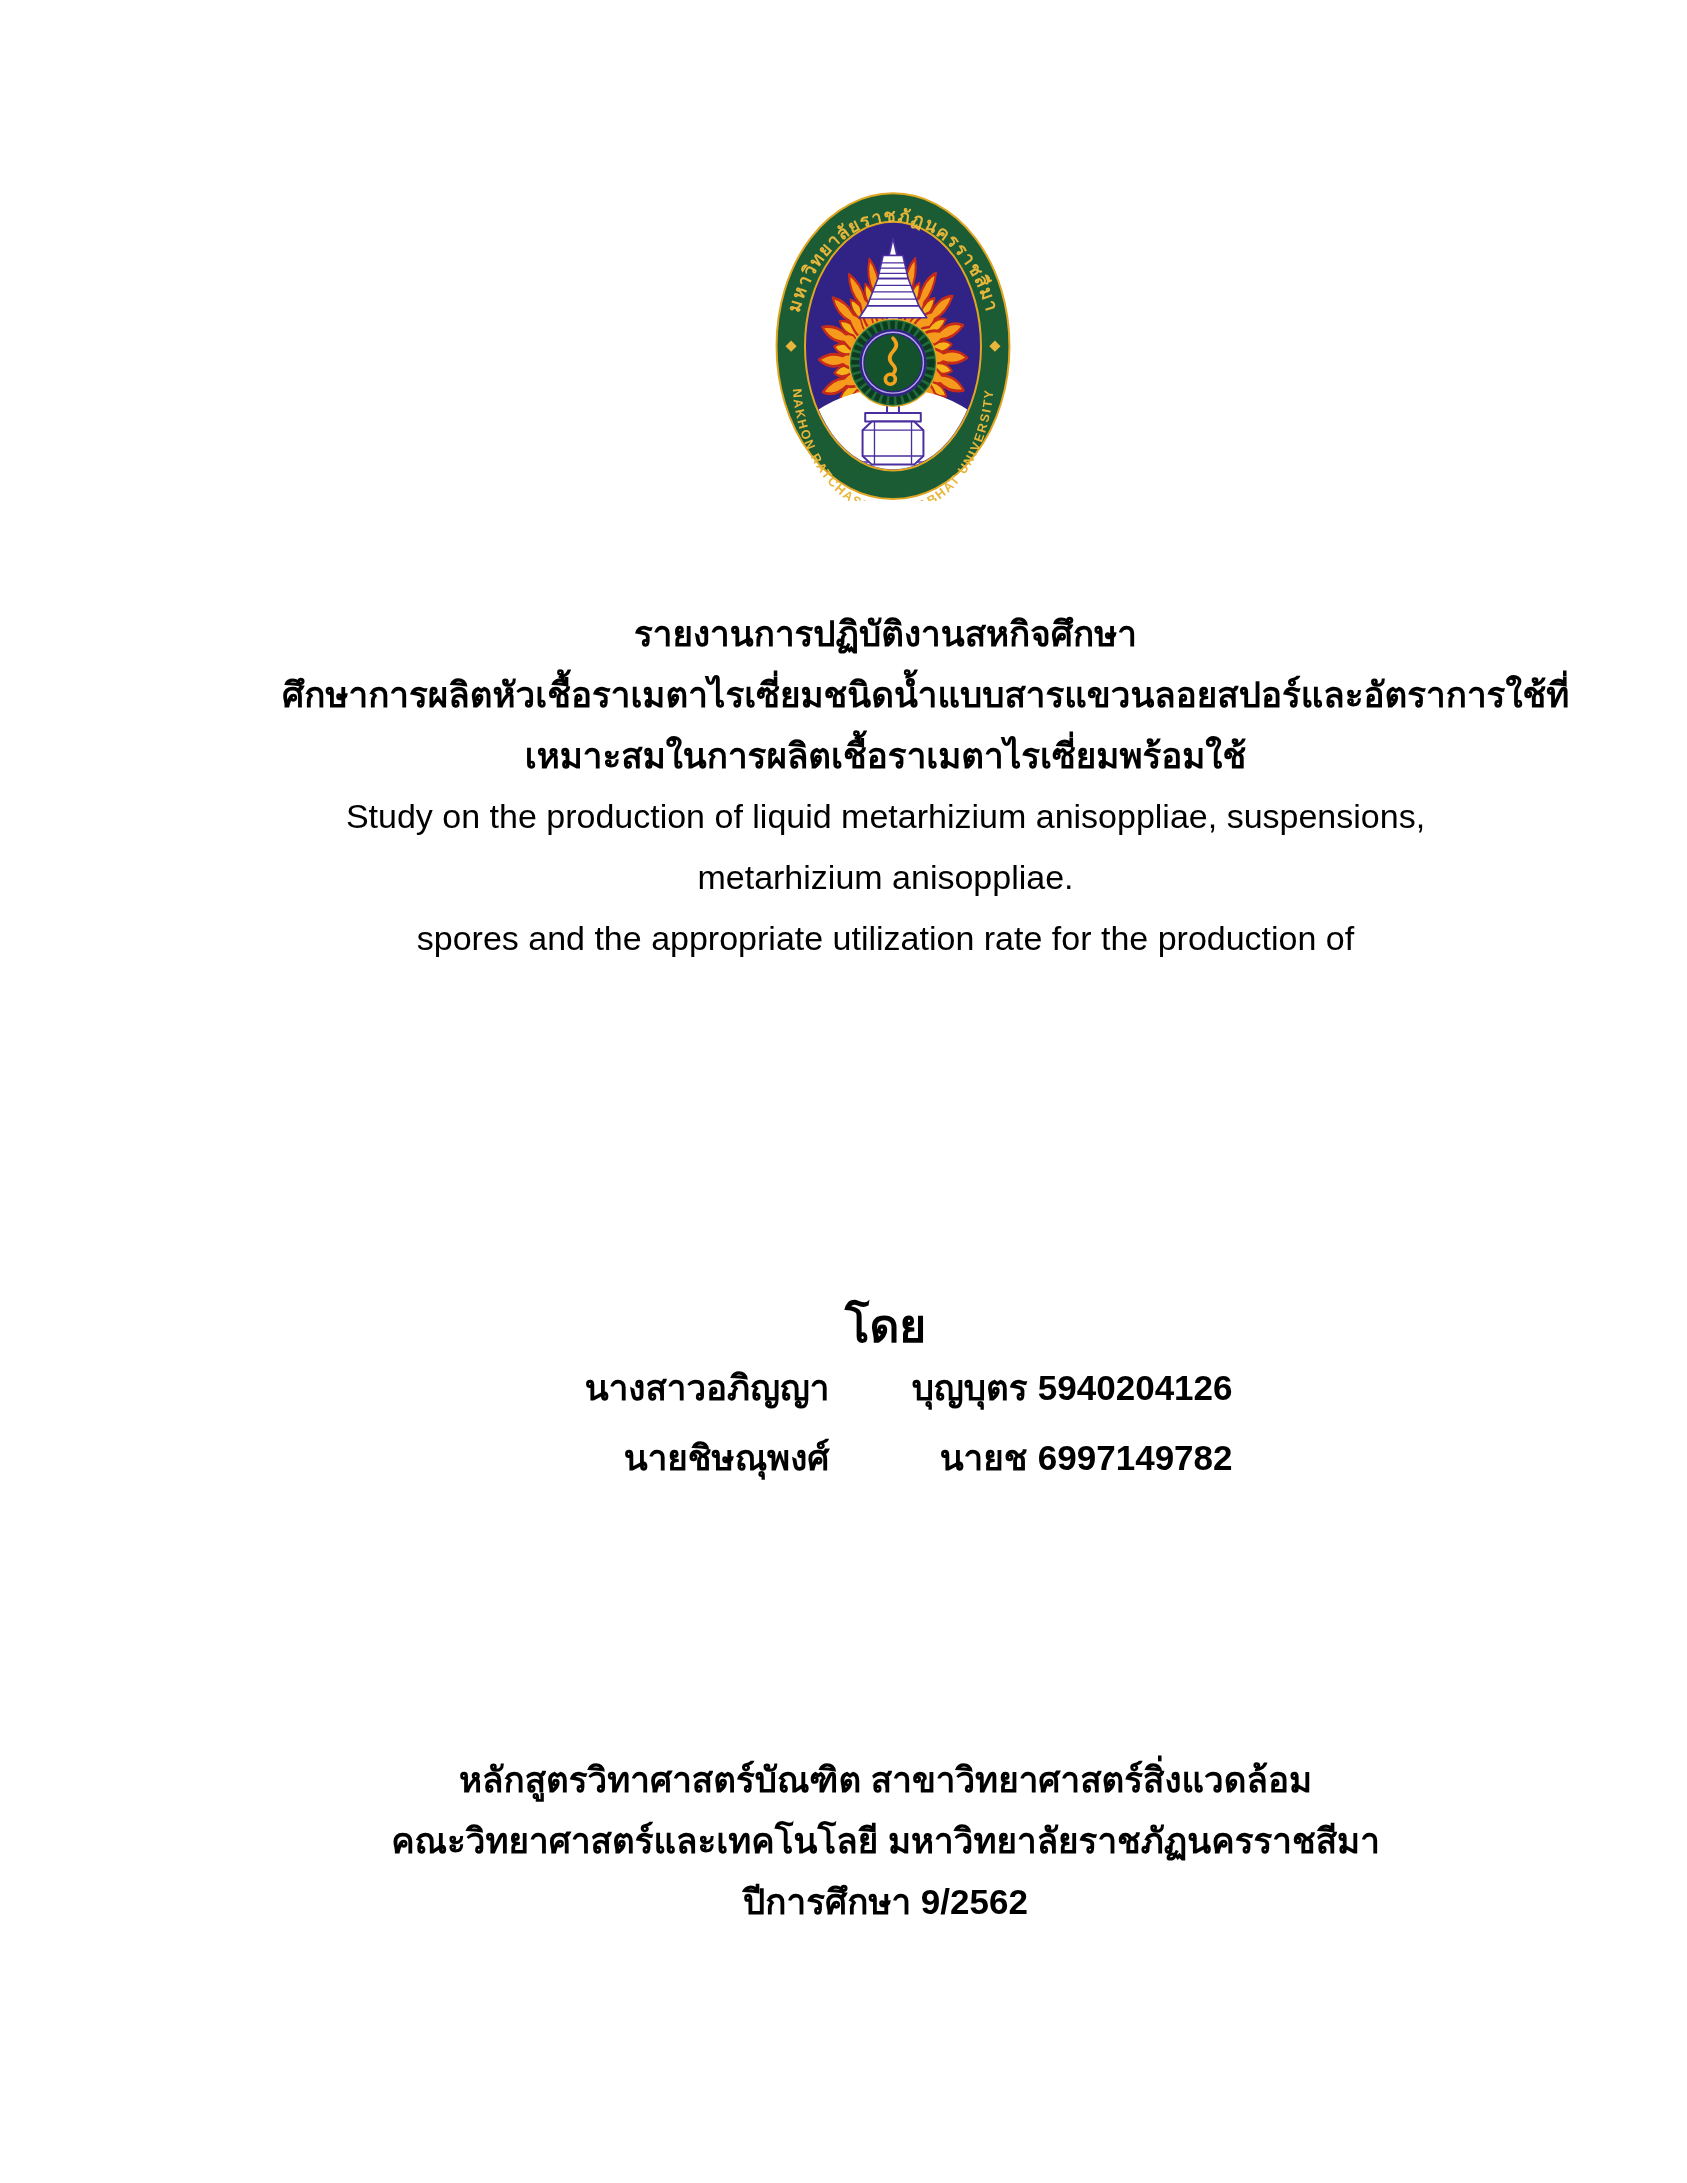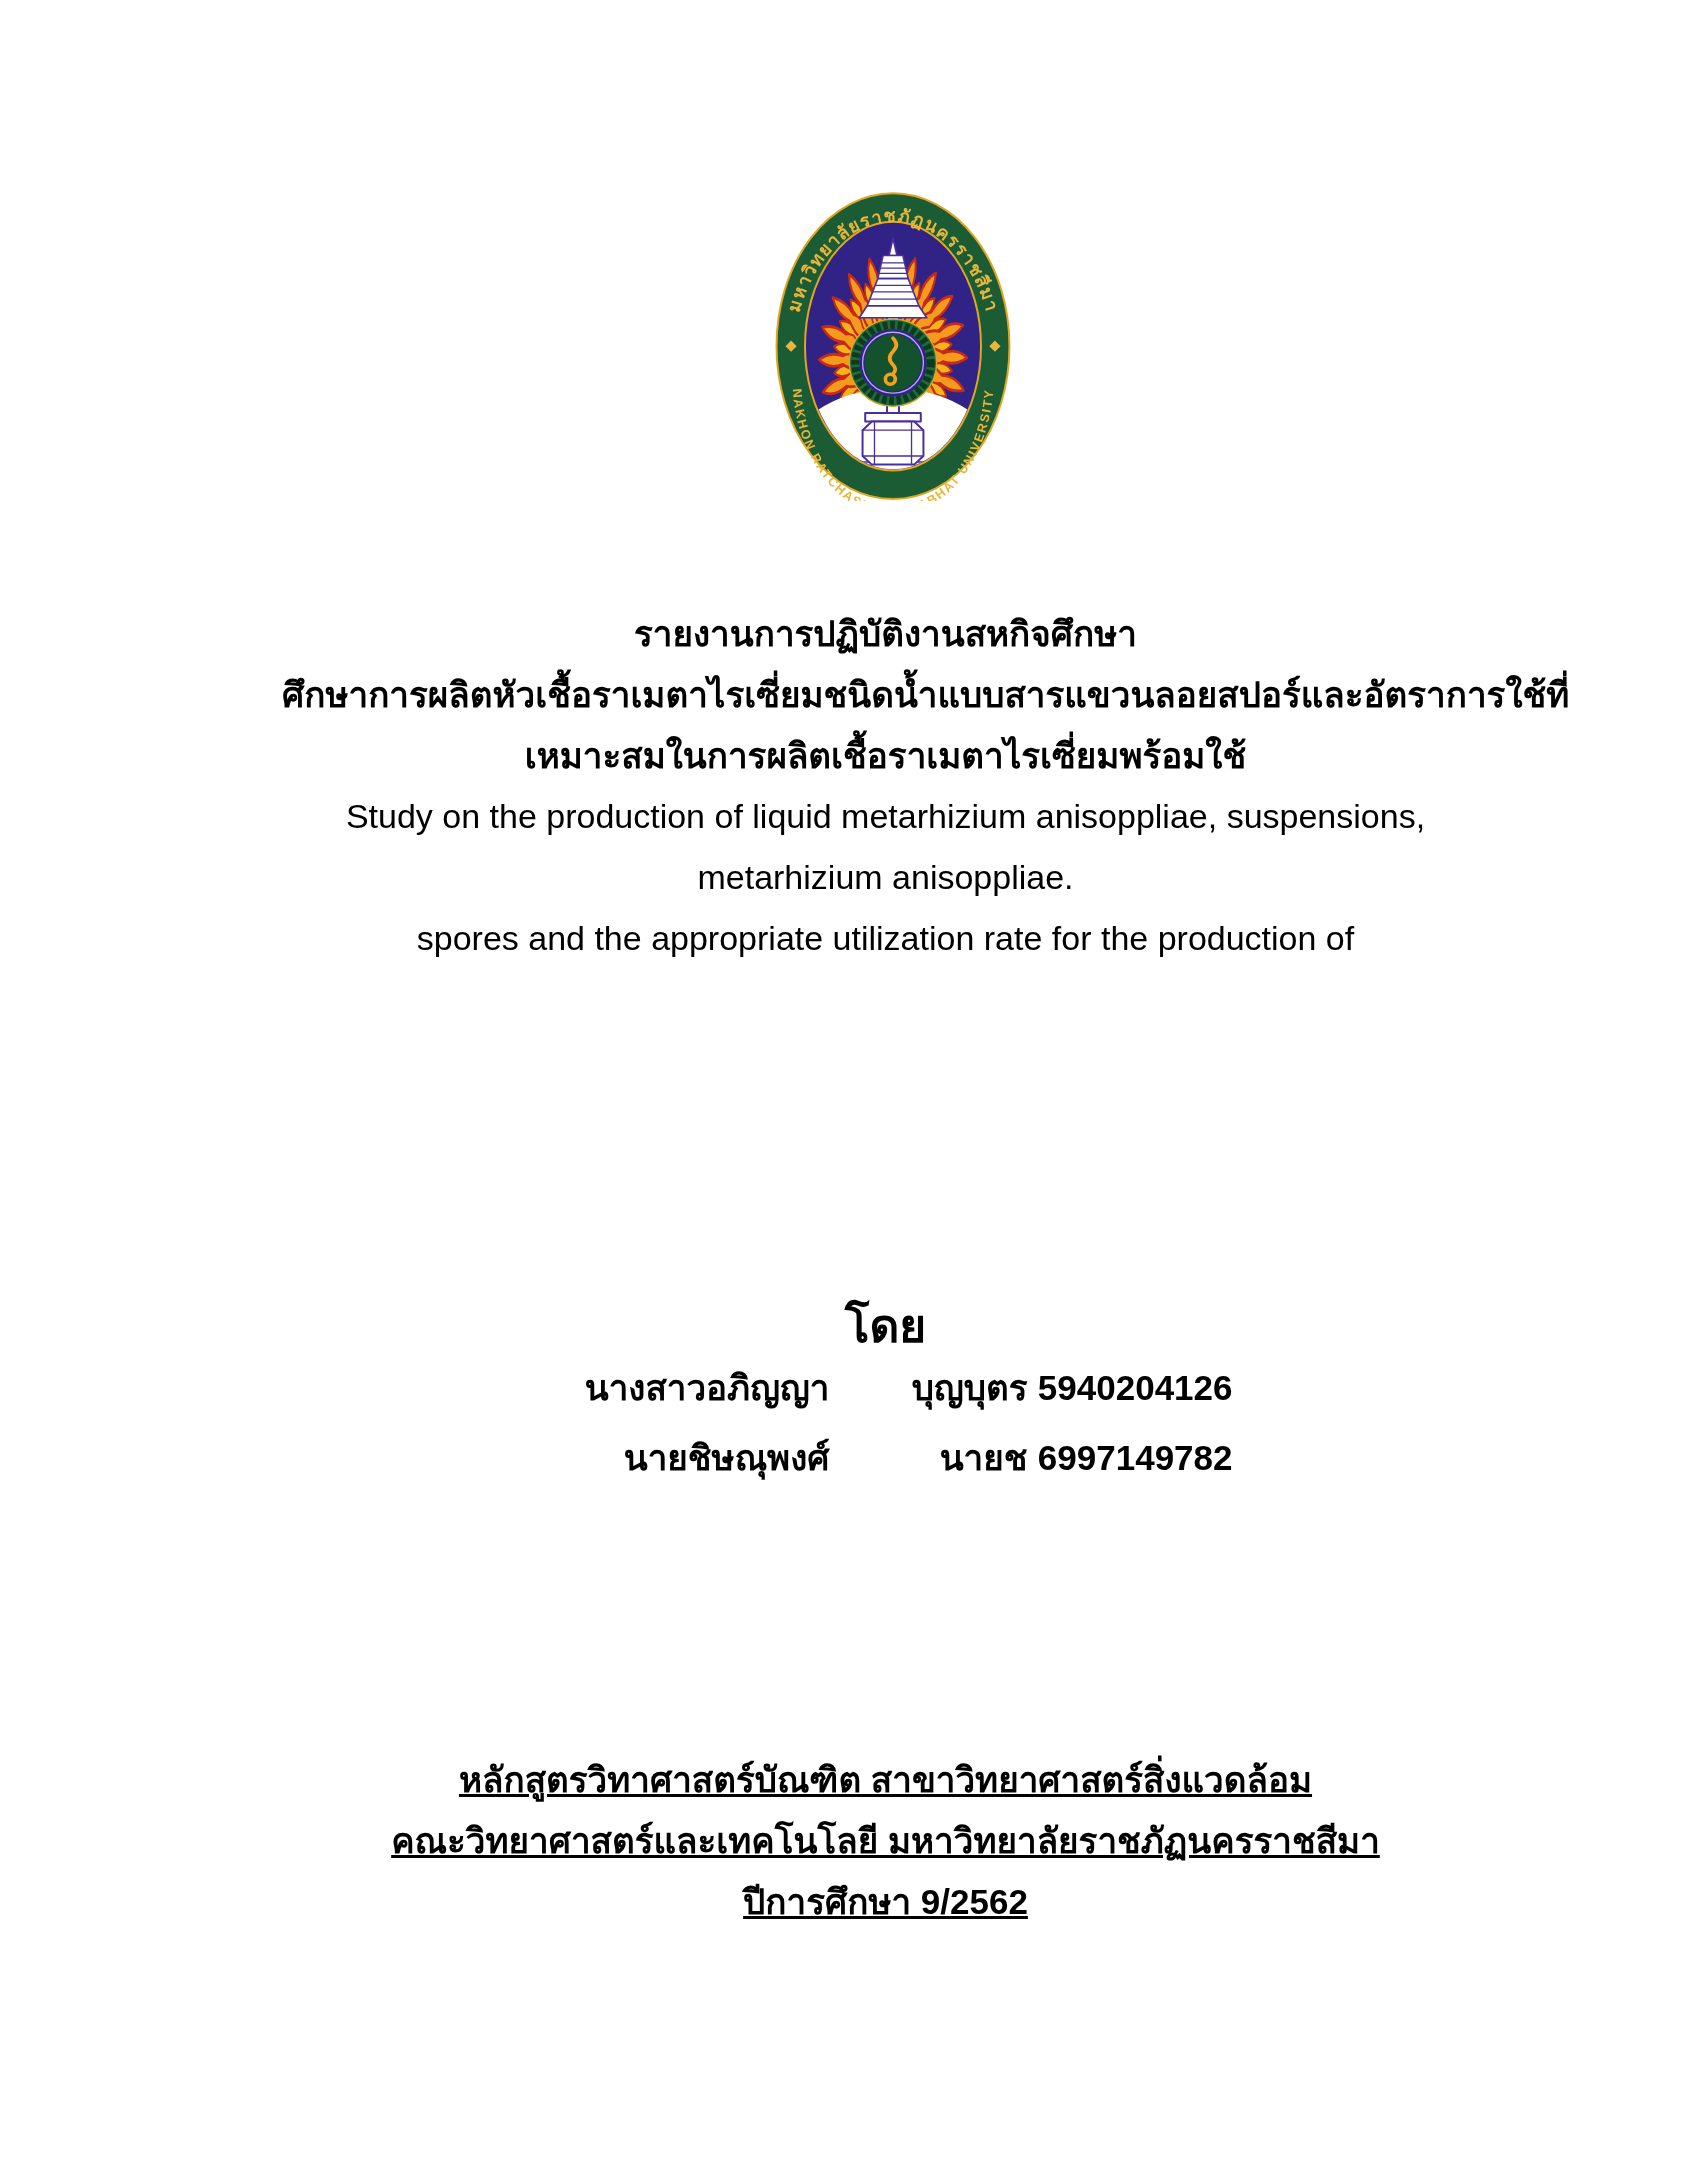--- a/index.html
+++ b/index.html
@@ -134,20 +134,20 @@
   <div class="content-block" style="top:1296px;">
     <div class="by-label">โดย</div>
     <div class="author-row">
       <span class="col col-name">นางสาวอภิญญา</span><span class="col col-surname">บุญบุตร</span><span class="col col-id">5940204126</span>
     </div>
     <div class="author-row">
       <span class="col col-name">นายชิษณุพงศ์</span><span class="col col-surname">นายช</span><span class="col col-id">6997149782</span>
     </div>
   </div>
 
-  <div class="content-block" style="top:1749px;text-decoration:underline;">
+  <div class="content-block" style="top:1749px;">
     <div class="footer-line">หลักสูตรวิทาศาสตร์บัณฑิต สาขาวิทยาศาสตร์สิ่งแวดล้อม</div>
     <div class="footer-line">คณะวิทยาศาสตร์และเทคโนโลยี มหาวิทยาลัยราชภัฏนครราชสีมา</div>
     <div class="footer-line">ปีการศึกษา 9/2562</div>
   </div>
 
 </div>
 
 
 </body></html>

